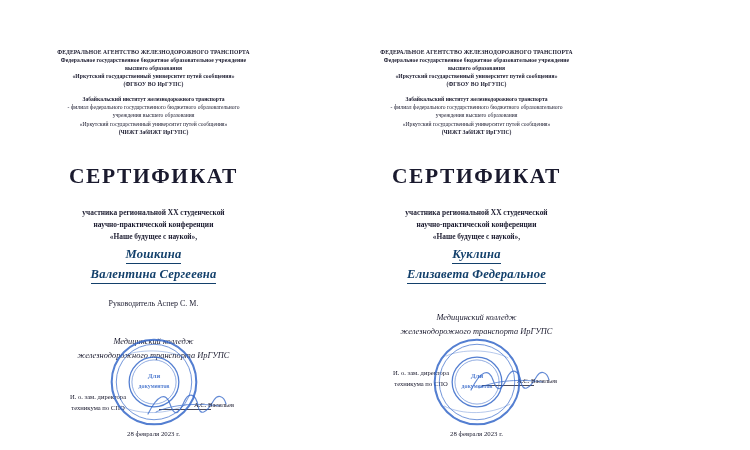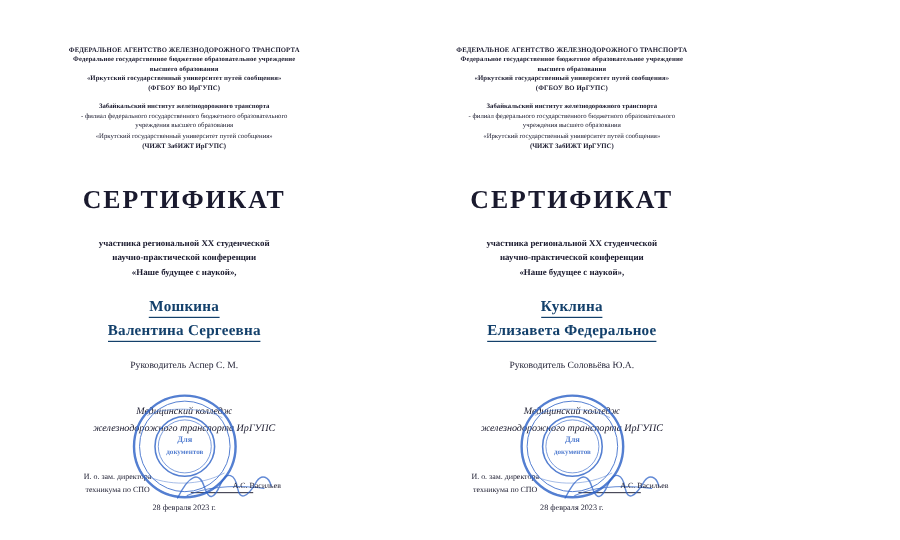--- a/index.html
+++ b/index.html
@@ -15,21 +15,21 @@
     color: #1a1a2e;
   }
   .page {
     position: relative;
     width: 630px;
     height: 450px;
     display: flex;
     flex-direction: row;
     justify-content: flex-end;
     align-items: flex-start;
-    padding-top: 30px;
+    padding-top: 40px;
     box-sizing: border-box;
     background: #ffffff;
   }
   .cert {
     position: relative;
     width: 340px;
     height: 395px;
     box-sizing: border-box;
     padding: 8px 14px 0 14px;
     text-align: center;
@@ -63,22 +63,23 @@
   }
 
   .sub {
     margin-top: 18px;
     font-size: 7.4px;
     line-height: 1.65;
     font-weight: bold;
   }
 
   .name {
-    margin-top: 15px;
+    margin-top: 4px;
     font-size: 12.6px;
+    font-style: italic;
     font-weight: bold;
     color: #13406b;
     letter-spacing: 0.2px;
   }
   .name .u {
     display: inline-block;
     border-bottom: 1px solid #13406b;
     padding-bottom: 1px;
   }
   .name .second {
@@ -262,21 +263,20 @@
       <div>участника региональной XX студенческой</div>
       <div>научно-практической конференции</div>
       <div>«Наше будущее с наукой»,</div>
     </div>
 
     <div class="name">
       <span class="u">Куклина</span>
       <span class="second"><span class="u">Елизавета Федеральное</span></span>
     </div>
 
-    <div class="supervisor">Руководитель Соловьёва Ю.А.</div>
 
     <div class="org">
       <div>Медицинский колледж</div>
       <div>железнодорожного транспорта ИрГУПС</div>
     </div>
 
     <div class="signrow">
       <div class="left">
         <div>И. о. зам. директора</div>
         <div>техникума по СПО</div>

